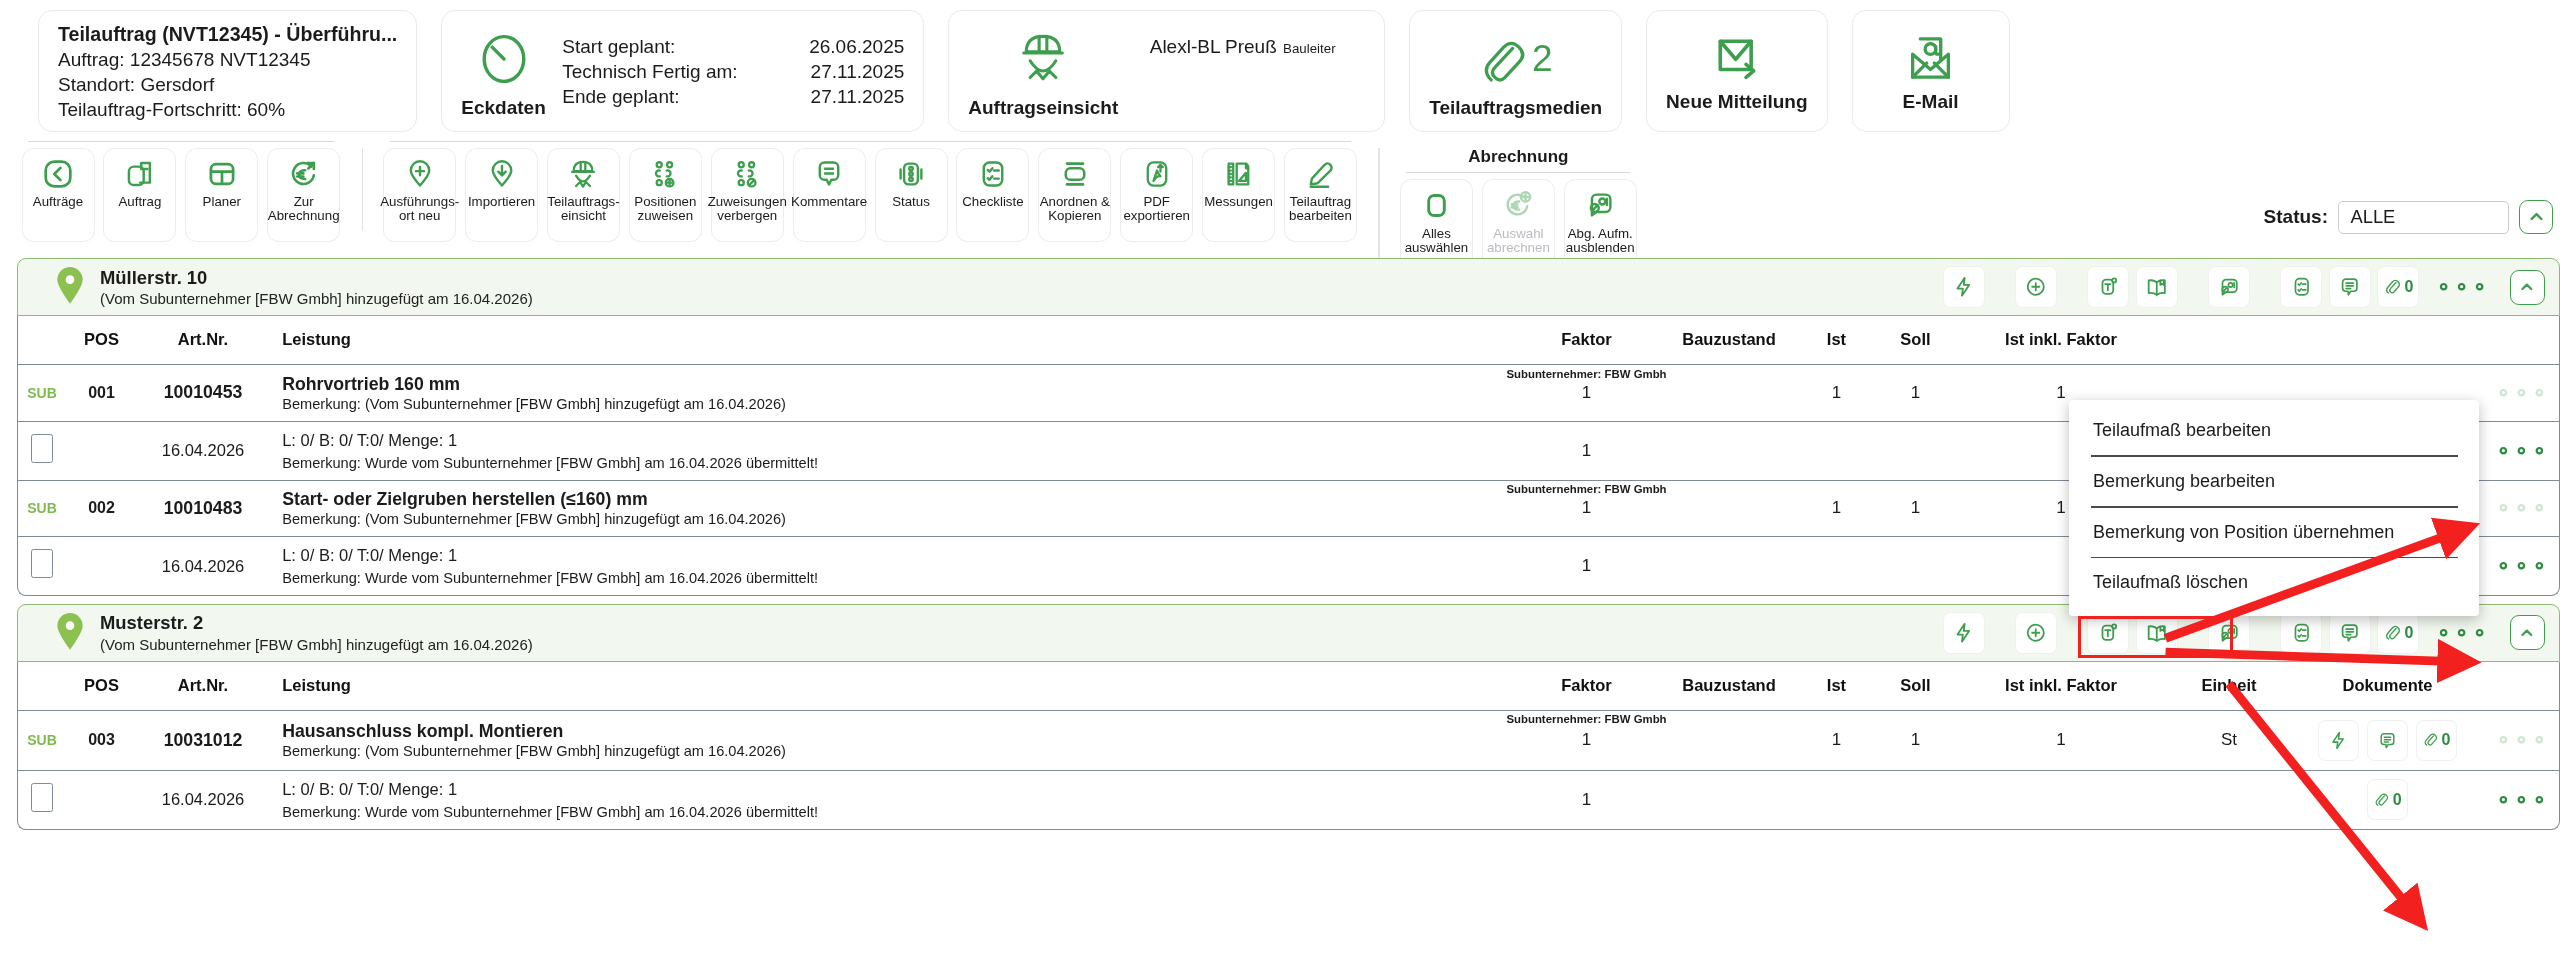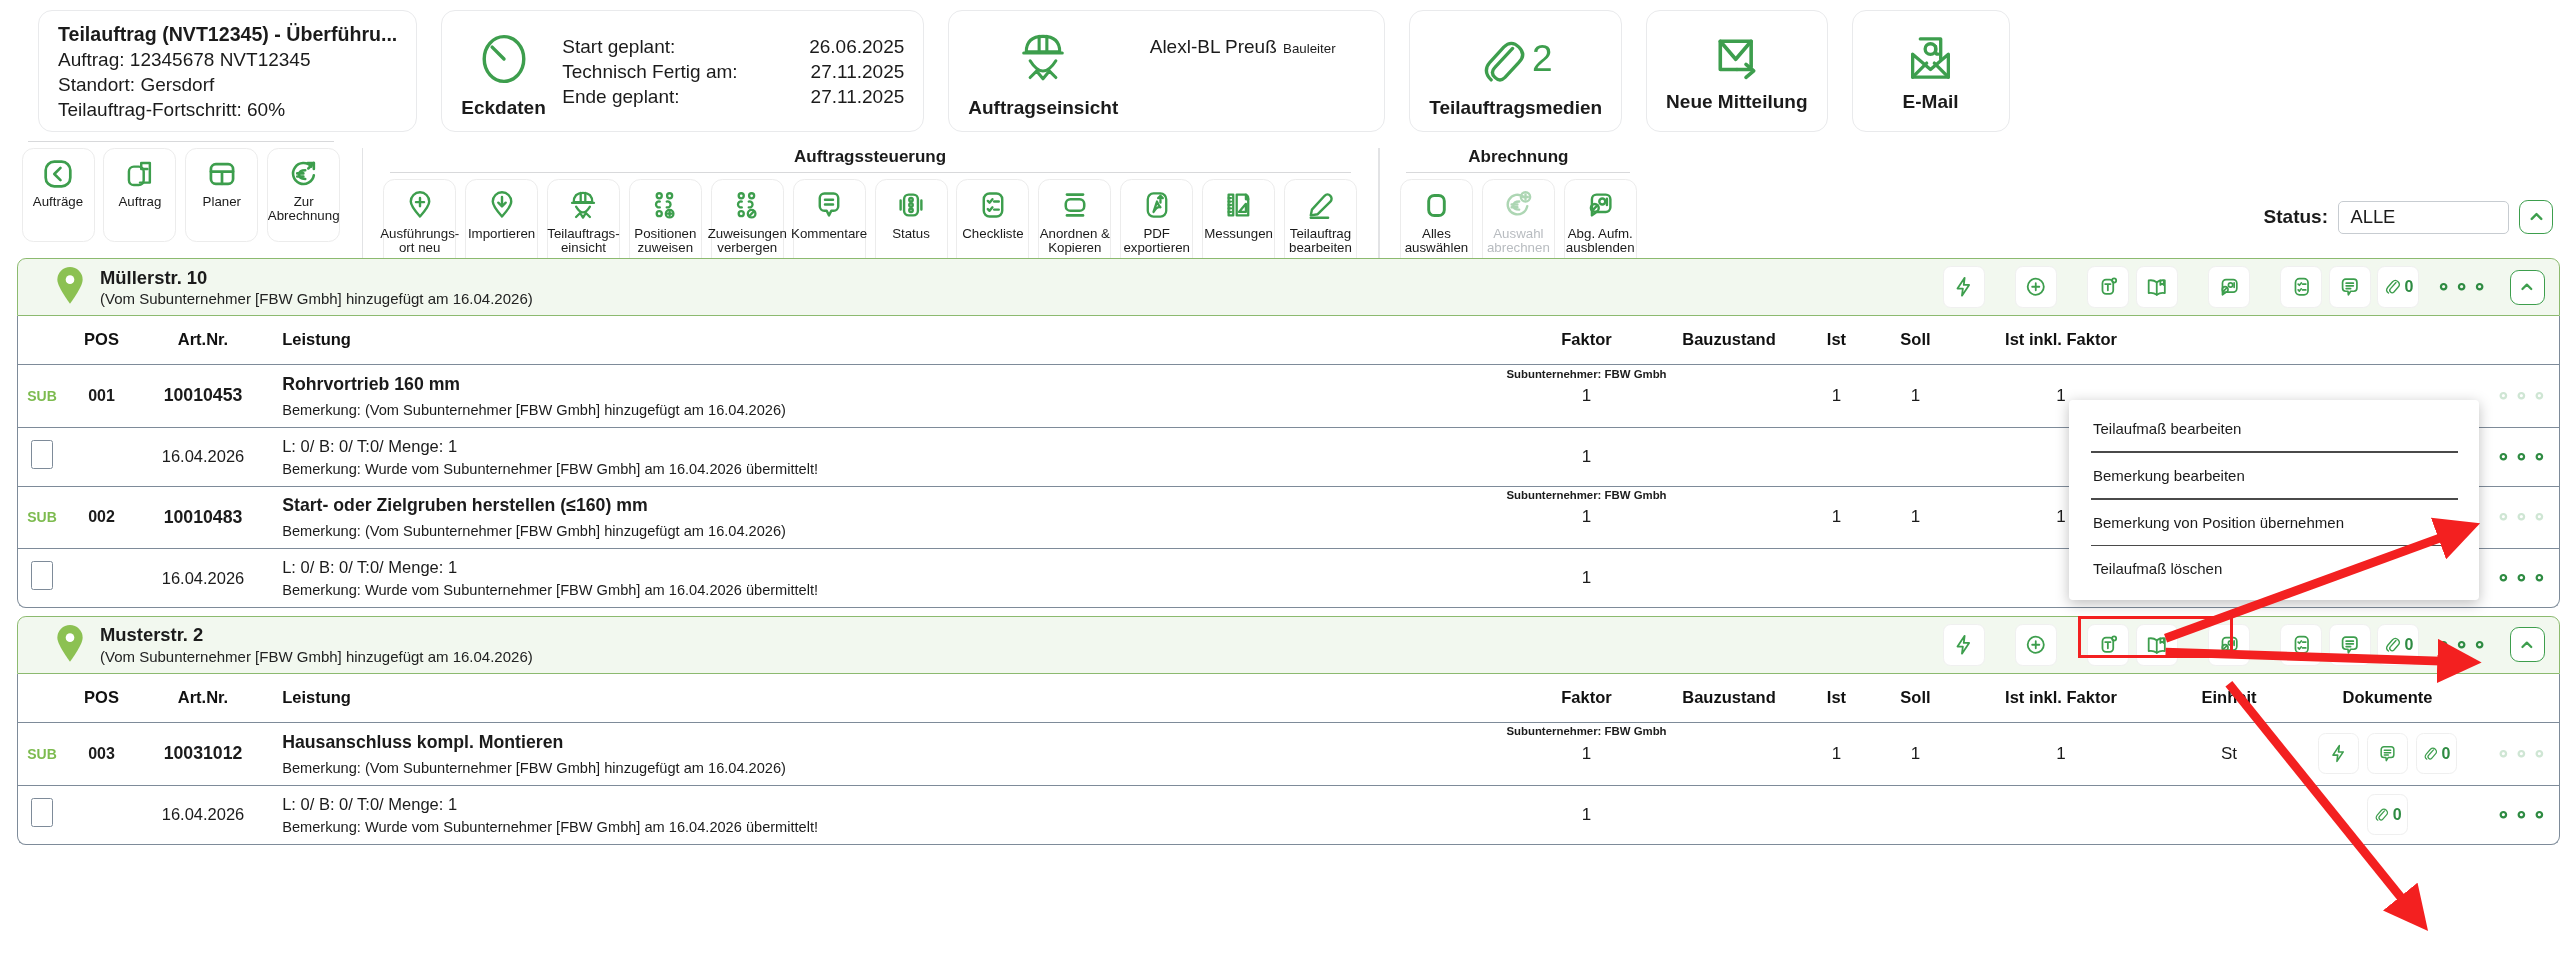--- a/index.html
+++ b/index.html
@@ -121,21 +121,21 @@
   .c-soll  { width: 82px; text-align: center; }
   .c-istf  { width: 209px; text-align: center; }
   .c-einh  { width: 127px; text-align: center; }
   .c-dok   { width: 190px; text-align: center; }
   .c-menu  { width: 76px; text-align: center; }
 
   .subtag { color: #7dbb4f; font-size: 14px; font-weight: bold; }
   .posnum { font-weight: bold; font-size: 16px; margin-top: 25px; }
   .artnum { font-weight: bold; font-size: 17.7px; }
   .leist-main { font-weight: bold; font-size: 17.7px; }
-  .leist-sub { font-size: 14.6px; margin-top: 7px; }
+  .leist-sub { font-size: 14.6px; margin-top: 1px; }
   .meas-main { font-size: 16.5px; }
   .meas-sub { font-size: 14.6px; margin-top: 5px; }
   .sub-note {
     position: absolute; top: 2.5px; left: 50%; transform: translateX(-50%);
     font-size: 11.4px; font-weight: bold; white-space: nowrap;
   }
   .faktor-cell { position: relative; }
   .chk {
     width: 21.5px; height: 29px; border: 1.9px solid #7e8b99; border-radius: 2.5px;
     background: #fff; display: inline-block; cursor: pointer;
@@ -148,21 +148,21 @@
   .clipcount { font-size: 16px; color: #2e8b42; font-weight: bold; margin-left: 1.9px; }
 
   
   .ctx-menu {
     position: absolute; left: 2069px; top: 400px; width: 410px;
     background: #fff; border-radius: 3.8px;
     box-shadow: 0 3.8px 14px rgba(0,0,0,.25); z-index: 40;
     padding: 6.3px 0 8.9px 0;
   }
   .ctx-item {
-    font-size: 15px; padding: 14px 23px 14px 24px; cursor: pointer; white-space: nowrap;
+    font-size: 18px; padding: 14px 23px 14px 24px; cursor: pointer; white-space: nowrap;
   }
   .ctx-sep { height: 1.3px; background: #4a4a4a; margin: 0 21.5px; }
   .ctx-highlight {
     position: absolute; left: 2078px; top: 616px; width: 155px; height: 42px;
     border: 3.2px solid #f32020; z-index: 50; pointer-events: none;
   }
   .annot { position: absolute; left: 0; top: 0; width: 2576px; height: 970px; z-index: 60; pointer-events: none; }
 </style>
 </head>
 <body>
@@ -308,21 +308,20 @@
                 <path d="M7.5 12.5 L12.5 12.5 M7.5 15 L12.5 15"></path>
             </svg>
           </div>
           <div class="tb-lbl">Zur
 Abrechnung</div>
         </div>
       </div>
     </div>
 
     <div class="tb-group">
-      <div class="tb-title">Auftragssteuerung</div>
       <div class="tb-rule"></div>
       <div class="tb-buttons">
         <div class="tb-btn">
           <div class="ic">
             <svg width="30" height="30" viewBox="0 0 26 26" fill="none" stroke="#3d9e4d" stroke-width="2.1" stroke-linecap="round" stroke-linejoin="round">
               <path d="M13 23 Q5 14 5 10 A8 8 0 0 1 21 10 Q21 14 13 23 Z"></path>
                 <path d="M13 7 L13 14 M9.5 10.5 L16.5 10.5"></path>
             </svg>
           </div>
           <div class="tb-lbl">Ausführungs-

